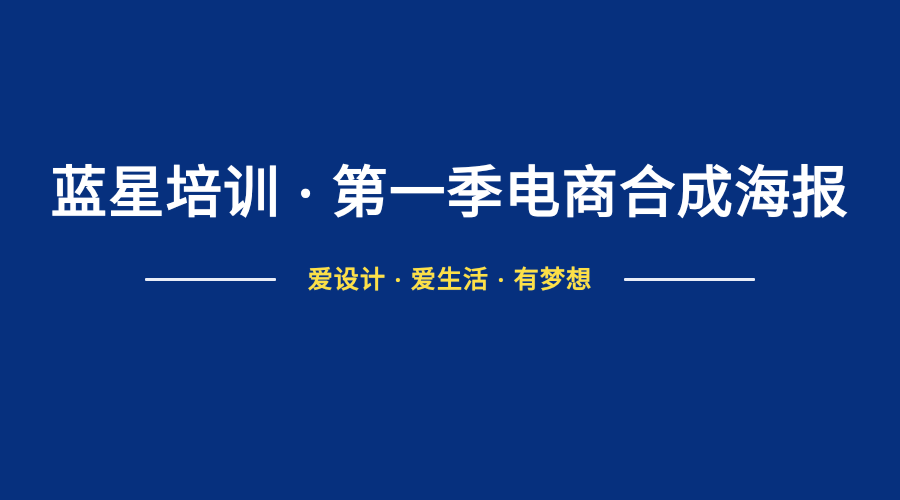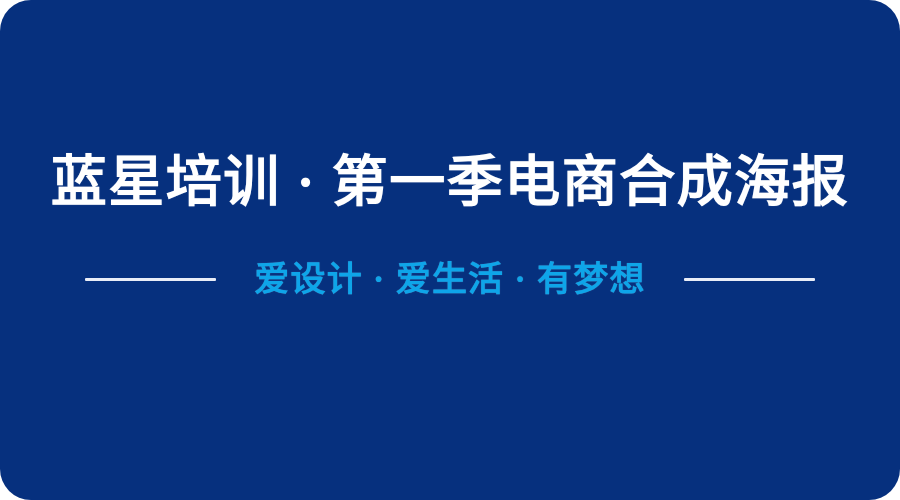--- a/index.html
+++ b/index.html
@@ -15,21 +15,20 @@
     width: 900px;
     height: 500px;
     overflow: hidden;
     background: #06307e;
     font-family: "Liberation Serif", "DejaVu Serif", serif;
     display: flex;
     flex-direction: column;
     align-items: center;
     justify-content: center;
     box-sizing: border-box;
-    border-radius: 31px;
     -webkit-font-smoothing: antialiased;
   }
 
   
   .poster-content {
     position: relative;
     width: 100%;
     display: flex;
     flex-direction: column;
     align-items: center;
@@ -68,27 +67,27 @@
     height: 3px;
     background: #e9edf7;
     border: 0;
     margin: 0;
     flex: 0 0 auto;
     border-radius: 1px;
   }
 
   .subtitle {
     display: block;
-    color: #0ea5e9;
-    font-size: 35px;
+    color: #fde047;
+    font-size: 25px;
     line-height: 1.0;
     font-weight: 700;
     letter-spacing: 1.2px;
     white-space: nowrap;
-    margin: 14px;
+    margin: 8px;
     padding: 0 2px;
     text-shadow: 0 0 1px rgba(255,255,255,0.3);
   }
 </style>
 </head>
 <body>
 
 <div class="poster">
 
   <div class="poster-content">

